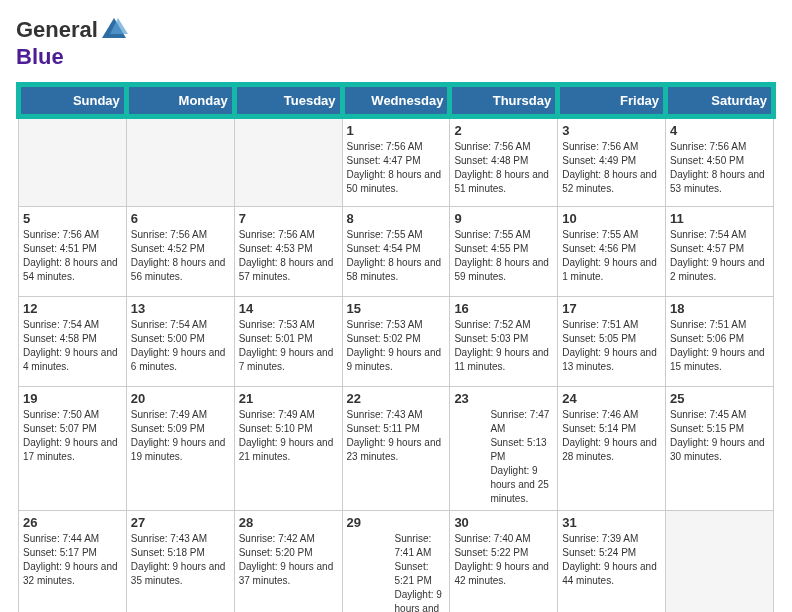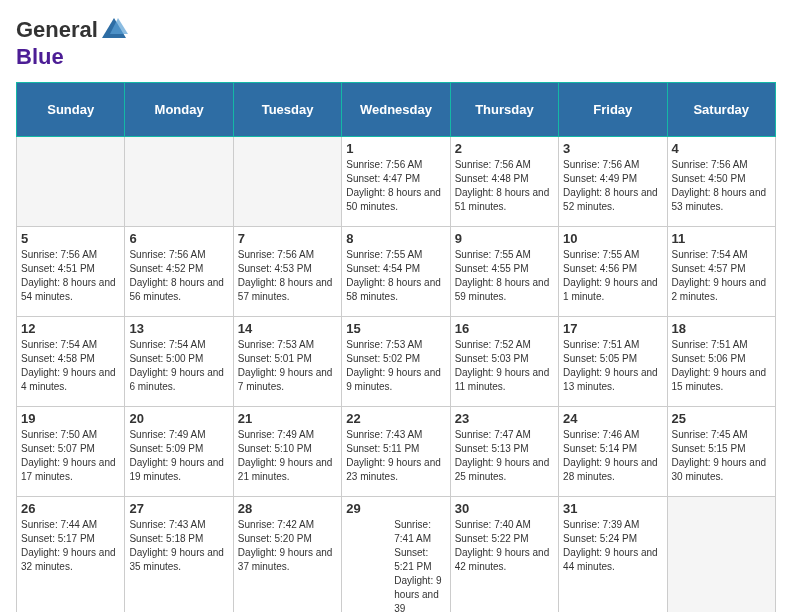--- a/index.html
+++ b/index.html
@@ -54,25 +54,25 @@
       color: #555;
     }
     table {
       width: 100%;
       border-collapse: collapse;
       table-layout: fixed;
     }
     th {
       background-color: #2e6da4;
       color: #fff;
-      text-align: center;
-      padding: 19px 4px;
+      text-align: right;
+      padding: 6px 4px;
       font-size: 13px;
       font-weight: bold;
-      border: 1px solid #14b8a6;
+      border: 5px solid #14b8a6;
     }
     td {
       border: 1px solid #ccc;
       vertical-align: top;
       padding: 4px;
       height: 90px;
       background: #fff;
     }
     td.empty {
       background: #f5f5f5;
@@ -256,21 +256,21 @@
 Daylight: 9 hours and 21 minutes.</div>
         </td>
         <td>
           <span class="day-number">22</span>
           <div class="day-info" style="white-space: pre-line;">Sunrise: 7:43 AM
 Sunset: 5:11 PM
 Daylight: 9 hours and 23 minutes.</div>
         </td>
         <td>
           <span class="day-number">23</span>
-          <div class="day-info" style="white-space: pre-line;">Sunrise: 7:47 AM
+          <div class="day-info" style="white-space: pre-line; margin-left: 36px;">Sunrise: 7:47 AM
 Sunset: 5:13 PM
 Daylight: 9 hours and 25 minutes.</div>
         </td>
         <td>
           <span class="day-number">24</span>
           <div class="day-info" style="white-space: pre-line;">Sunrise: 7:46 AM
 Sunset: 5:14 PM
 Daylight: 9 hours and 28 minutes.</div>
         </td>
         <td>

